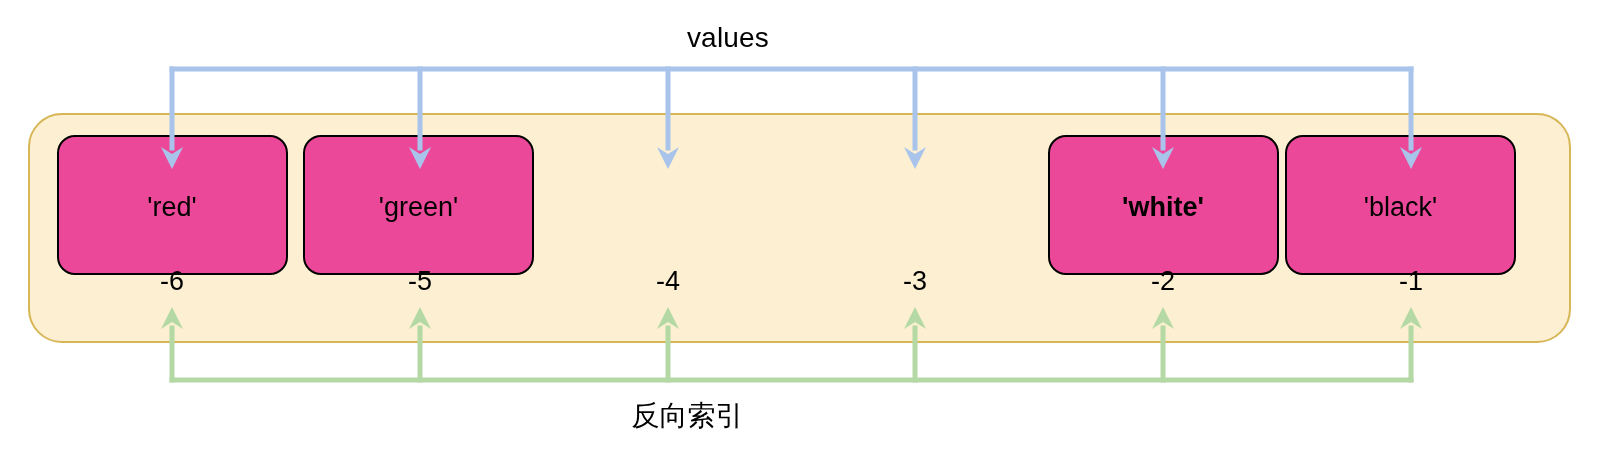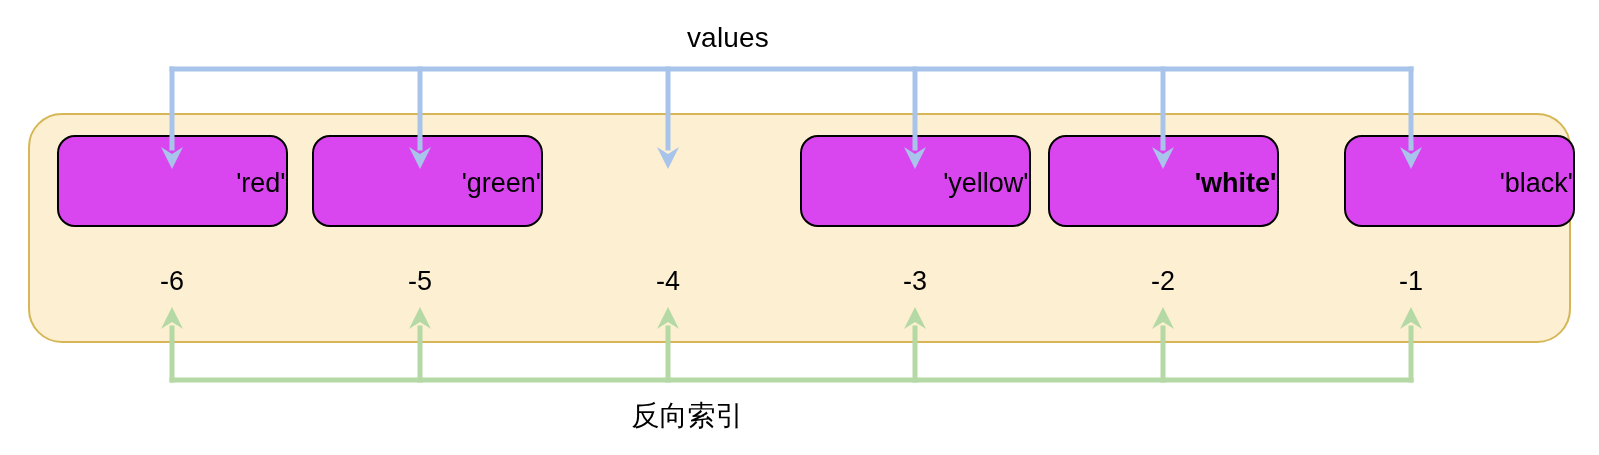--- a/index.html
+++ b/index.html
@@ -65,28 +65,28 @@
     height: 230px;
     background: #fdf0d2;
     border: 2px solid #d6b656;
     border-radius: 34px;
     box-sizing: border-box;
   }
   .cell {
     position: absolute;
     top: 135px;
     width: 231px;
-    height: 92px;
-    background: #d946ef;
+    height: 140px;
+    background: #ec4899;
     border: 2.6px solid #000000;
     border-radius: 18px;
     box-sizing: border-box;
     display: flex;
     align-items: center;
-    justify-content: flex-end;
+    justify-content: center;
   }
   .cell-text {
     font-size: 27px;
     color: #000000;
     line-height: 30px;
     transform: translateY(2px);
   }
   .idx {
     position: absolute;
     top: 265px;
@@ -104,30 +104,27 @@
 
   <div class="label-top">
     <span class="label-top-inner">values</span>
   </div>
 
   <div class="container-box"></div>
 
   <div class="cell" id="cell-0" style="left: 56.5px;">
     <span class="cell-text">'red'</span>
   </div>
-  <div class="cell" id="cell-1" style="left: 312px;">
+  <div class="cell" id="cell-1" style="left: 303px;">
     <span class="cell-text">'green'</span>
-  </div>
-  <div class="cell" id="cell-3" style="left: 799.5px;">
-    <span class="cell-text">'yellow'</span>
   </div>
   <div class="cell" id="cell-4" style="left: 1047.5px; font-weight: bold;">
     <span class="cell-text">'white'</span>
   </div>
-  <div class="cell" id="cell-5" style="left: 1344px;">
+  <div class="cell" id="cell-5" style="left: 1285px;">
     <span class="cell-text">'black'</span>
   </div>
 
   <div class="idx" id="idx-0" style="left: 127px;">-6</div>
   <div class="idx" id="idx-1" style="left: 375px;">-5</div>
   <div class="idx" id="idx-2" style="left: 623px;">-4</div>
   <div class="idx" id="idx-3" style="left: 870px;">-3</div>
   <div class="idx" id="idx-4" style="left: 1118px;">-2</div>
   <div class="idx" id="idx-5" style="left: 1366px;">-1</div>
 

